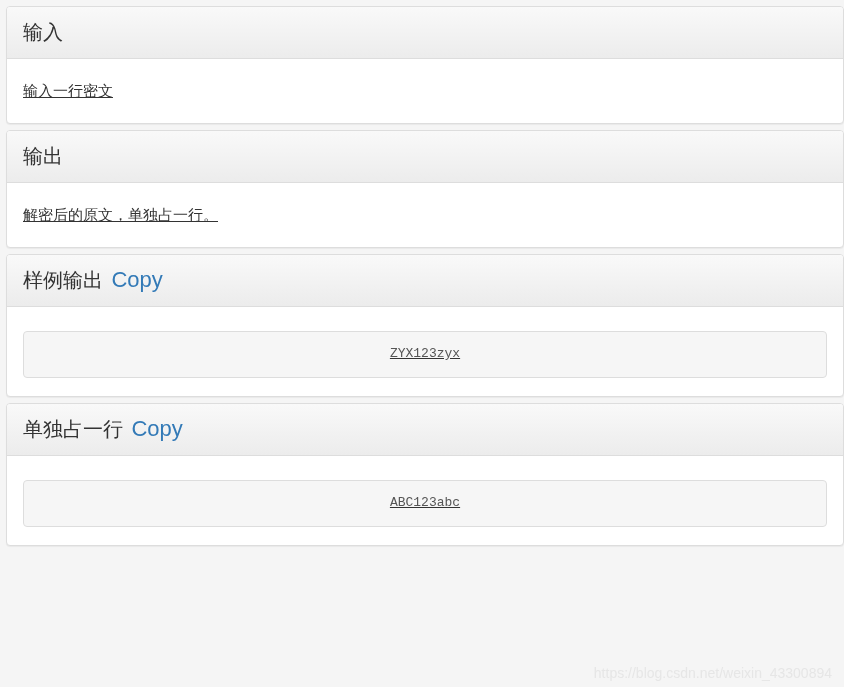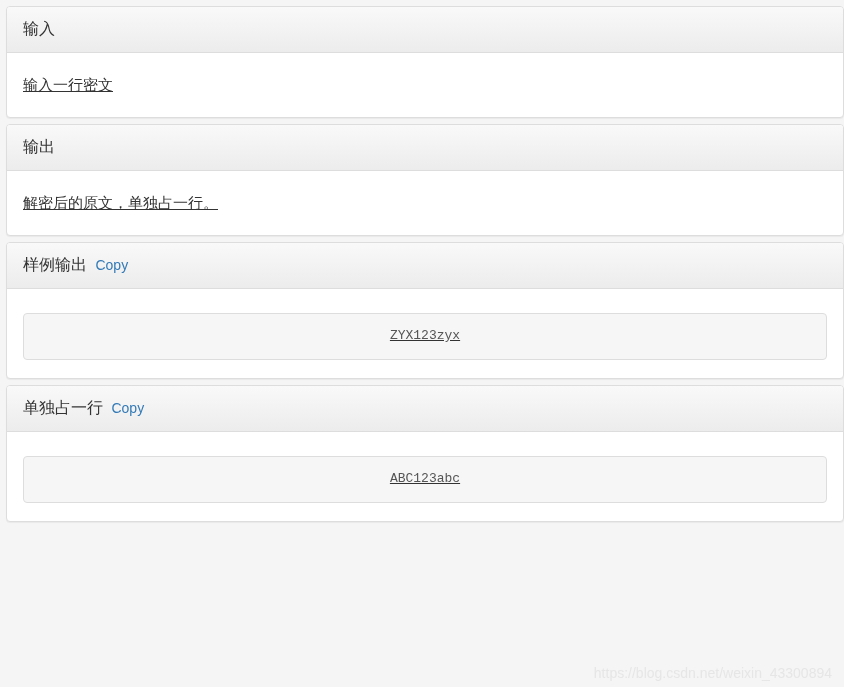--- a/index.html
+++ b/index.html
@@ -24,30 +24,30 @@
       overflow: hidden;
     }
     
     .panel-heading {
       background: linear-gradient(to bottom, #f9f9f9 0%, #ececec 100%);
       border-bottom: 1px solid #dddddd;
       padding: 12px 16px;
     }
     
     .panel-heading h3 {
-      font-size: 16px;
+      font-size: 20px;
       font-weight: 500;
       color: #333333;
       margin: 0;
       display: inline;
     }
     
     .copy-link {
       color: #337ab7;
-      font-size: 14px;
+      font-size: 22px;
       cursor: pointer;
       margin-left: 4px;
     }
     
     .panel-body {
       padding: 20px 16px;
       color: #333333;
       font-size: 15px;
       line-height: 1.6;
       text-decoration: underline;

